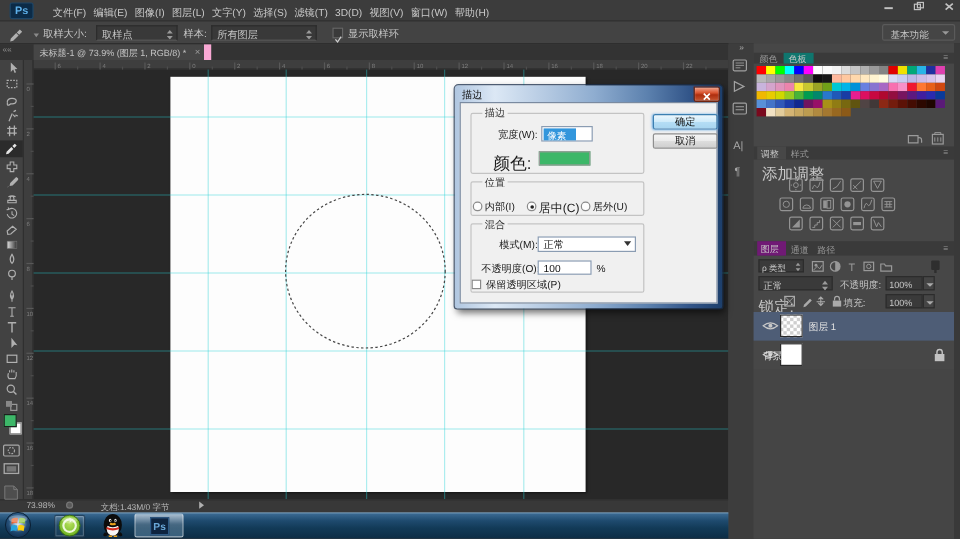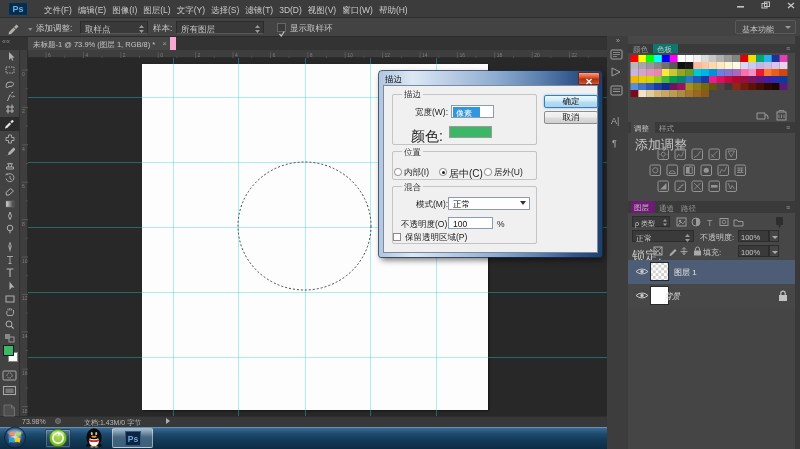--- a/index.html
+++ b/index.html
@@ -106,21 +106,21 @@
 <rect x="2" y="5" width="7" height="1.6" fill="#c2c2c2"></rect>
 <rect x="27" y="2.5" width="5" height="4.5" fill="none" stroke="#c2c2c2" stroke-width="1"></rect>
 <rect x="29.5" y="1" width="5" height="4.5" fill="none" stroke="#c2c2c2" stroke-width="1"></rect>
 <path d="M53 2 l6 5 m0-5 l-6 5" stroke="#c2c2c2" stroke-width="1.4"></path>
   </svg>
 <div class="a" style="left:0;top:18px;width:800px;height:19px;background:#434343;border-bottom:1px solid #2a2a2a"></div>
 <svg class="a" width="30" height="14" style="left:7px;top:21px">
     <path d="M2 11 L6.5 6.5 L8.5 8.5 L4 13 L1.5 13.5 Z M7 6 l2.5-2.5 2 2 -2.5 2.5 z" fill="#b0b0b0"></path>
     <path d="M21 7 l4.5 0 -2.25 3 z" fill="#8a8a8a"></path>
   </svg>
-<div class="a t" style="left:36px;top:23px">添加调整:</div>
+<div class="a t" style="left:36px;top:23px">取样大小:</div>
 <div class="a" style="left:80px;top:21px;width:68px;height:13px;background:#393939;border:1px solid #2c2c2c;border-bottom-color:#585858">
     <span class="t" style="position:absolute;left:4px;top:1.5px">取样点</span>
     <svg width="6" height="8" style="position:absolute;right:2px;top:2.5px">
       <path d="M0 3 l2.5-3 2.5 3 z M0 5 l2.5 3 2.5-3 z" fill="#999"></path>
     </svg>
   </div>
 <div class="a t" style="left:153px;top:23px">样本:</div>
 <div class="a" style="left:176px;top:21px;width:88px;height:13px;background:#393939;border:1px solid #2c2c2c;border-bottom-color:#585858">
     <span class="t" style="position:absolute;left:4px;top:1.5px">所有图层</span>
     <svg width="6" height="8" style="position:absolute;right:2px;top:2.5px">
@@ -509,21 +509,21 @@
     <rect x="16.8" y="16.8" width="2.8" height="2.8" fill="#cfcfcf"></rect>
     <rect x="0.5" y="0.5" width="18" height="18" fill="none" stroke="#2a2a2a" stroke-width="1"></rect>
   </svg>
 <div class="a" style="left:674px;top:267px;font-size:8px;color:#e2e2e2">图层 1</div>
 <div class="a" style="left:628px;top:284px;width:167px;height:24px;background:#474747"></div>
 <svg class="a" width="14" height="9" style="left:635px;top:291px">
     <path d="M1 4.5 q6-5 12 0 q-6 5-12 0 z" fill="none" stroke="#c8c8c8" stroke-width="1"></path>
     <circle cx="7" cy="4.5" r="1.7" fill="#c8c8c8"></circle>
   </svg>
 <div class="a" style="left:650px;top:286px;width:19px;height:19px;background:#fff;border:1px solid #2a2a2a"></div>
-<div class="a" style="left:664px;top:291px;font-size:8px;color:#e2e2e2;font-style:italic">背景</div>
+<div class="a" style="left:636px;top:291px;font-size:8px;color:#e2e2e2;">背景</div>
 <svg class="a" width="12" height="12" style="left:777px;top:290px">
     <rect x="2" y="5" width="8" height="6" fill="#c2c2c2"></rect>
     <path d="M3.8 5 v-1.6 a2.2 2.2 0 0 1 4.4 0 v1.6" fill="none" stroke="#c2c2c2" stroke-width="1.2"></path>
   </svg>
 <div class="a" style="left:628px;top:308px;width:167px;height:141px;background:#454545"></div>
 <div class="a" style="left:0;top:427px;width:607px;height:22px;background:linear-gradient(#7ea5c3 0%,#38678f 7%,#1e4a6e 32%,#123a57 60%,#0d2c44 100%)"></div>
 <svg class="a" width="28" height="23" style="left:2px;top:426px">
 <defs>
       <radialGradient id="orb" cx="0.5" cy="0.35" r="0.75">
         <stop offset="0" stop-color="#4a82b4"></stop>

